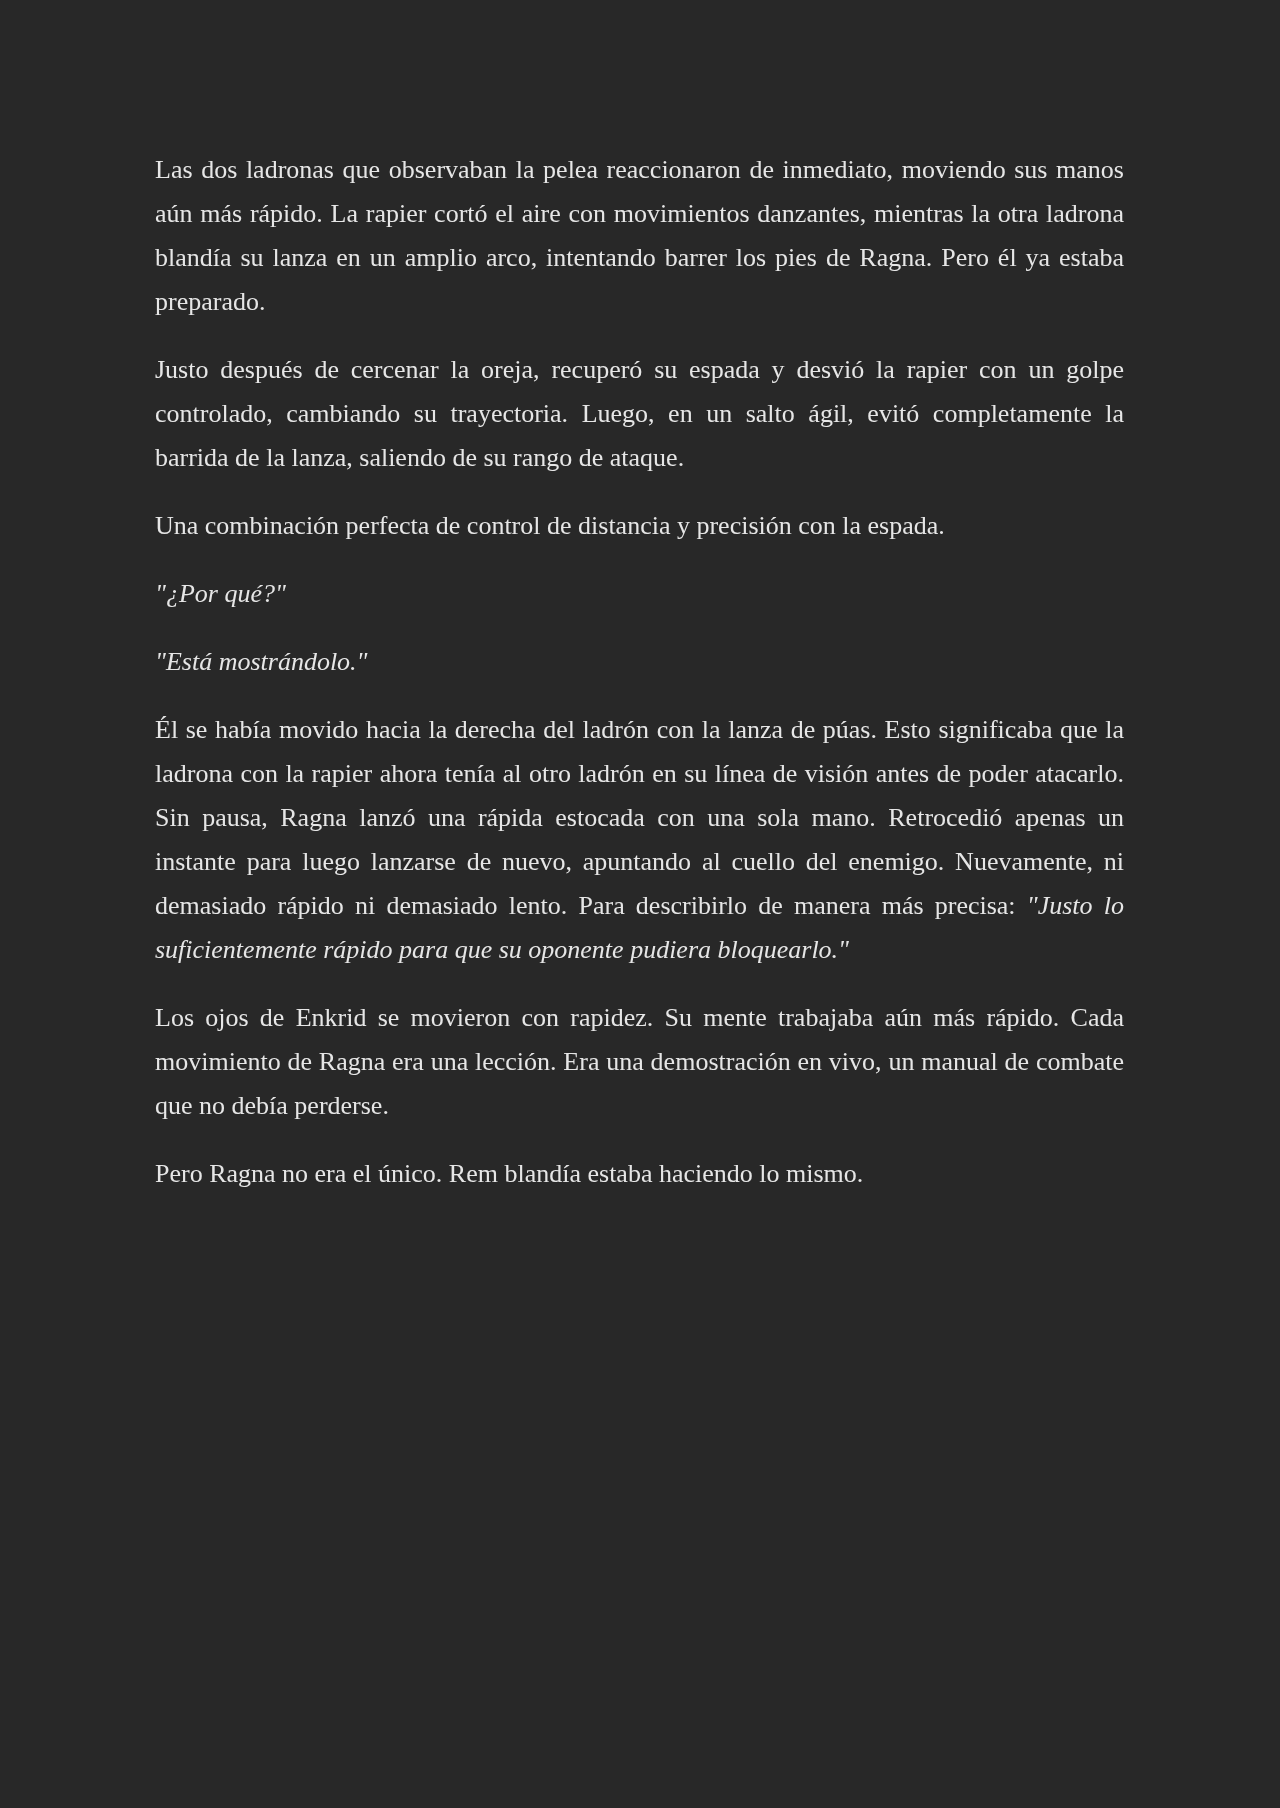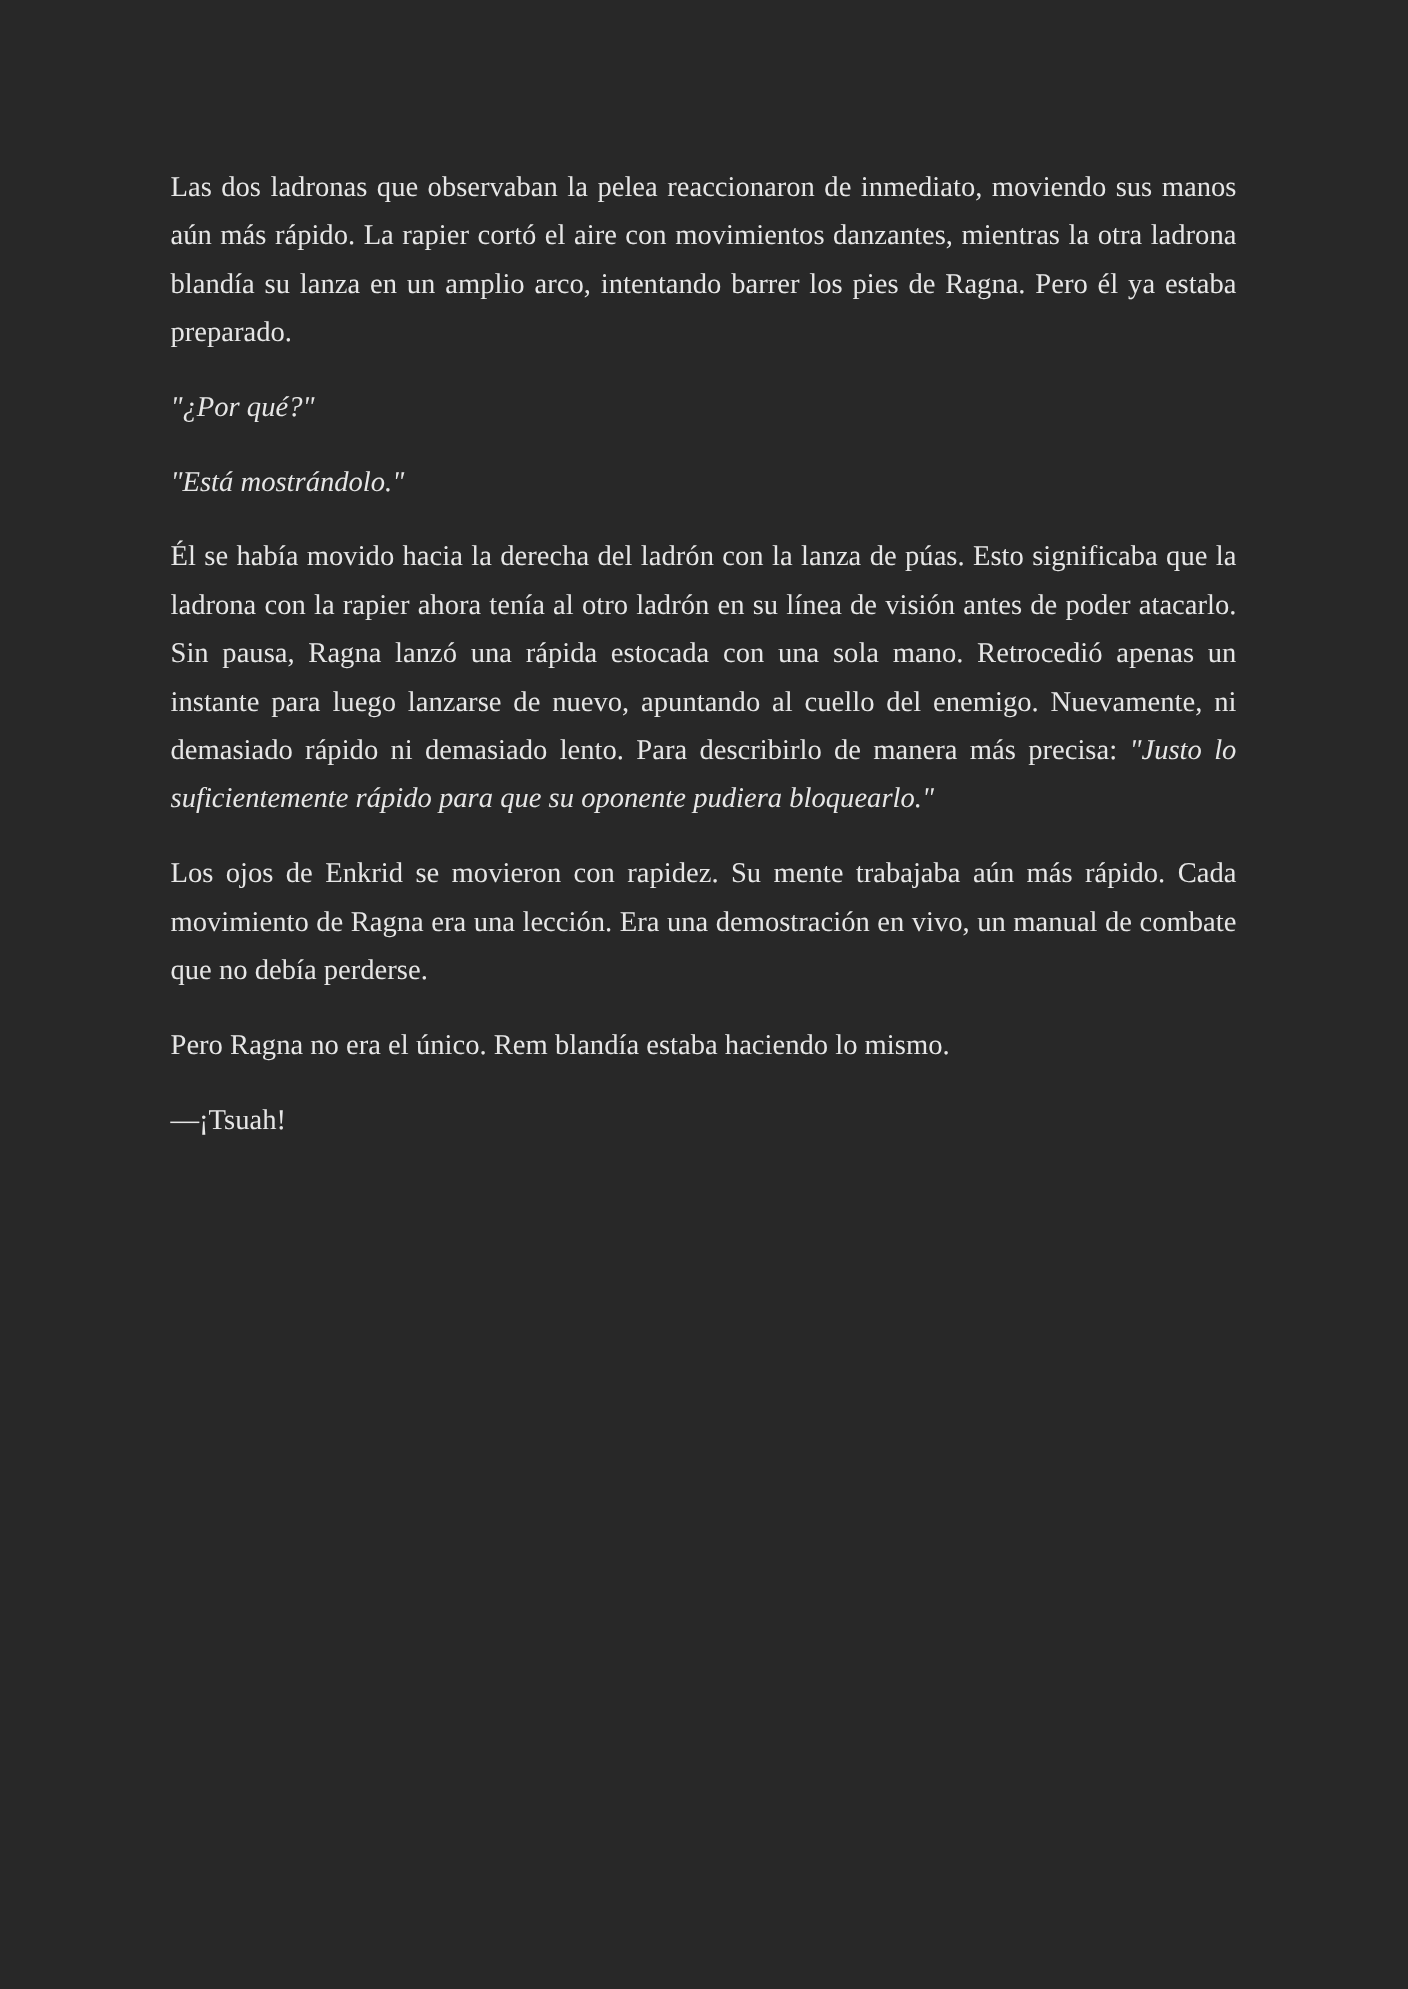--- a/index.html
+++ b/index.html
@@ -29,19 +29,20 @@
     }
     .ital {
       font-style: italic;
     }
   </style>
 </head>
 <body>
 
 <div class="page">
   <p class="para">Las dos ladronas que observaban la pelea reaccionaron de inmediato, moviendo sus manos aún más rápido. La rapier cortó el aire con movimientos danzantes, mientras la otra ladrona blandía su lanza en un amplio arco, intentando barrer los pies de Ragna. Pero él ya estaba preparado.</p>
+  <p class="para">Justo después de cercenar la oreja, recuperó su espada y desvió la rapier con un golpe controlado, cambiando su trayectoria. Luego, en un salto ágil, evitó completamente la barrida de la lanza, saliendo de su rango de ataque.</p>
+  <p class="para">Una combinación perfecta de control de distancia y precisión con la espada.</p>
   <p class="para ital">"¿Por qué?"</p>
   <p class="para ital">"Está mostrándolo."</p>
   <p class="para"><span>Él se había movido hacia la derecha del ladrón con la lanza de púas. Esto significaba que la ladrona con la rapier ahora tenía al otro ladrón en su línea de visión antes de poder atacarlo. Sin pausa, Ragna lanzó una rápida estocada con una sola mano. Retrocedió apenas un instante para luego lanzarse de nuevo, apuntando al cuello del enemigo. Nuevamente, ni demasiado rápido ni demasiado lento. Para describirlo de manera más precisa: </span><span class="ital">"Justo lo suficientemente rápido para que su oponente pudiera bloquearlo."</span></p>
   <p class="para">Los ojos de Enkrid se movieron con rapidez. Su mente trabajaba aún más rápido. Cada movimiento de Ragna era una lección. Era una demostración en vivo, un manual de combate que no debía perderse.</p>
   <p class="para">Pero Ragna no era el único. Rem blandía estaba haciendo lo mismo.</p>
-  <p class="para">—¡Tsuah!</p>
 </div>
 
 </body></html>

